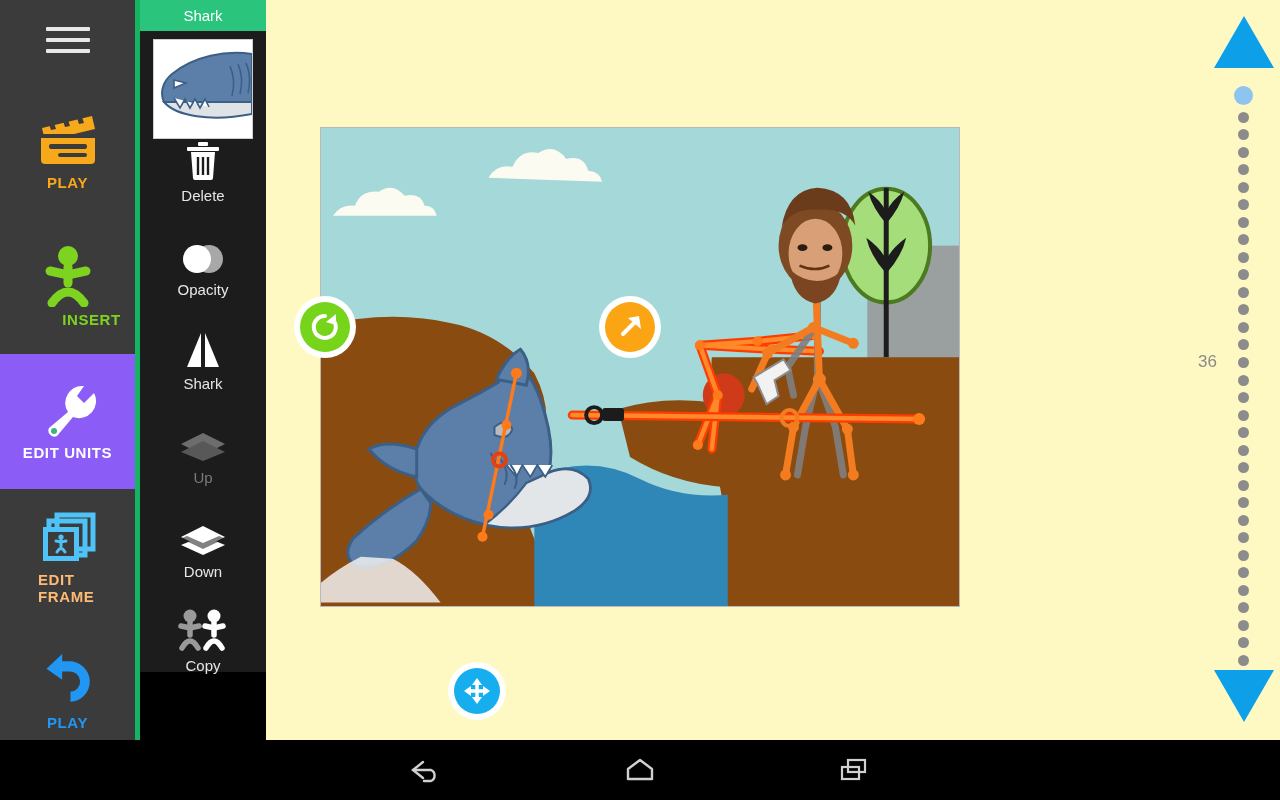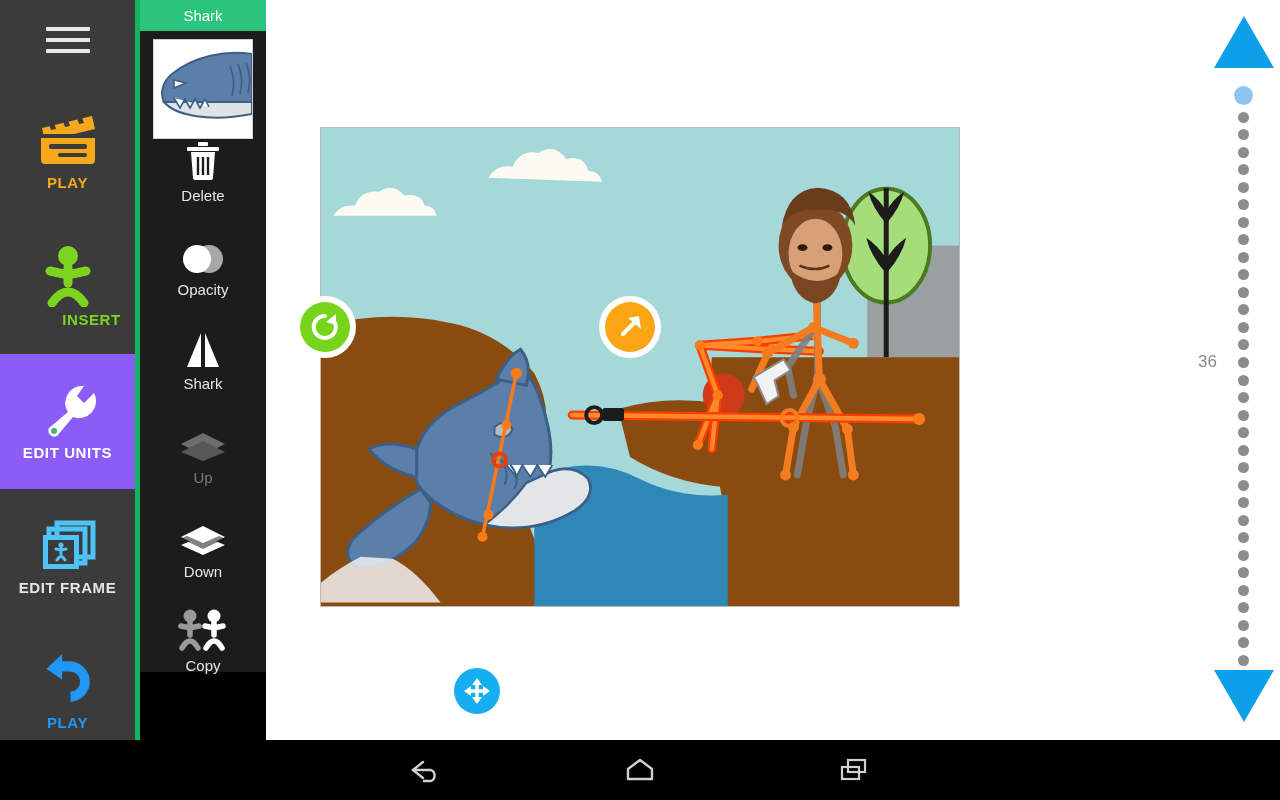--- a/index.html
+++ b/index.html
@@ -33,21 +33,21 @@
   .ham-bars { width: 44px; }
   .ham-bars span {
     display: block; height: 4px; background: #e8e8e8;
     margin: 7px 0; border-radius: 1px;
   }
   #rail-play   { margin-top: 4px; }
   #rail-play   .rail-label { color: #f7a81b; }
   #rail-insert .rail-label { color: #7ed321; margin-left: 48px; }
   #rail-edit-units { background: #8b5cf6; }
   #rail-edit-units .rail-label { color: #fff; }
-  #rail-edit-frame .rail-label { color: #e5e5e5; }
+  #rail-edit-frame .rail-label { color: #fdba74; padding-left: 38px; }
   #rail-undo   .rail-label { color: #2196f3; }
 
   #rail-accent {
     position: absolute; left: 135px; top: 0;
     width: 5px; height: 740px; background: #14b463;
   }
 
   
   #tool-panel {
     position: absolute; left: 140px; top: 0;
@@ -73,21 +73,21 @@
     cursor: pointer;
   }
   .tool-label { color: #e6e6e6; font-size: 15px; }
   .tool-item.disabled .tool-label { color: #7a7a7a; }
   .tool-icon { height: 42px; display: flex; align-items: flex-end; justify-content: center; }
 
   
   #workspace {
     position: absolute; left: 266px; top: 0;
     width: 1014px; height: 740px;
-    background: #ffffff;
+    background: #fef9c3;
   }
   #canvas-frame {
     position: absolute; left: 54px; top: 127px;
     width: 640px; height: 480px;
     border: 1px solid #b9b9b9;
     background: #a5d8d8; overflow: hidden;
   }
   #scene { position: absolute; inset: 0; }
 
   

